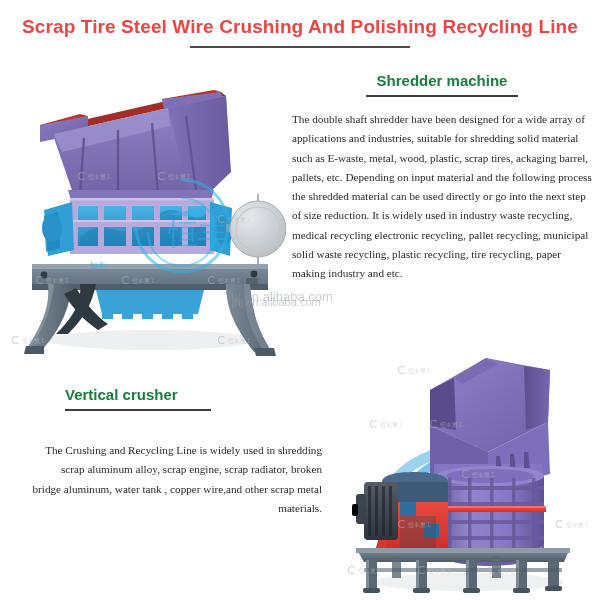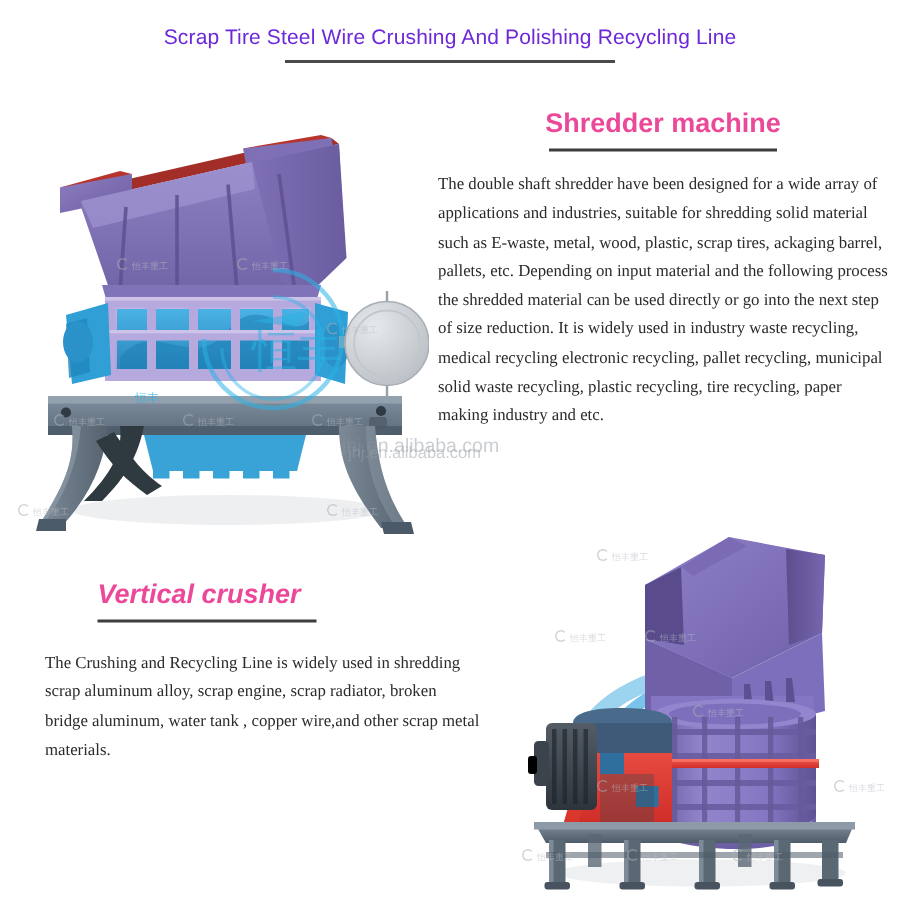--- a/index.html
+++ b/index.html
@@ -8,47 +8,47 @@
     background:#ffffff;
     font-family:"Liberation Sans", sans-serif;
     color:#1a1a1a;
     position:relative;
   }
   .page{position:relative;width:600px;height:600px;}
 
   
   .title-wrap{position:absolute;left:0;top:16px;width:600px;text-align:center;}
   .main-title{
-    font-size:14px;font-weight:normal;letter-spacing:.1px;color:#6d28d9;
+    font-size:19px;font-weight:bold;letter-spacing:.1px;color:#ef4444;
     line-height:1.2;white-space:nowrap;
   }
   .title-rule{
     width:220px;height:2px;background:#4a4a4a;margin:7px auto 0;
   }
 
   
-  .sec-head{font-size:18px;font-weight:bold;color:#ec4899;}
+  .sec-head{font-size:15px;font-weight:bold;color:#15803d;}
   .sec-rule{height:2px;background:#3d3d3d;margin-top:6px;}
 
   
   .body-copy{
     font-size:11.2px;line-height:1.72;color:#2b2b2b;font-family:Liberation Serif, serif;
   }
 
   
   .right-block{position:absolute;left:292px;top:72px;width:300px;}
   .right-block .sec-head{text-align:center;}
   .right-block .sec-rule{width:152px;margin-left:auto;margin-right:auto;}
   .right-block .body-copy{margin-top:13px;}
 
   
   .left-block{position:absolute;left:30px;top:386px;width:292px;}
-  .left-block .sec-head{text-align:left;padding-left:35px;font-style:italic;}
+  .left-block .sec-head{text-align:left;padding-left:35px;}
   .left-block .sec-rule{width:146px;margin:6px 0 0 35px;}
-  .left-block .body-copy{margin-top:18px;}
+  .left-block .body-copy{margin-top:30px;text-align:right;}
 
   
   .wm{
     position:absolute;pointer-events:none;
     font-family:"Liberation Sans", sans-serif;
     color:#9aa0a6;opacity:.52;white-space:nowrap;
   }
   .wm-a{left:228px;top:289px;font-size:13px;opacity:.45;color:#8d949b;}
   .tile-wm{
     position:absolute;pointer-events:none;

